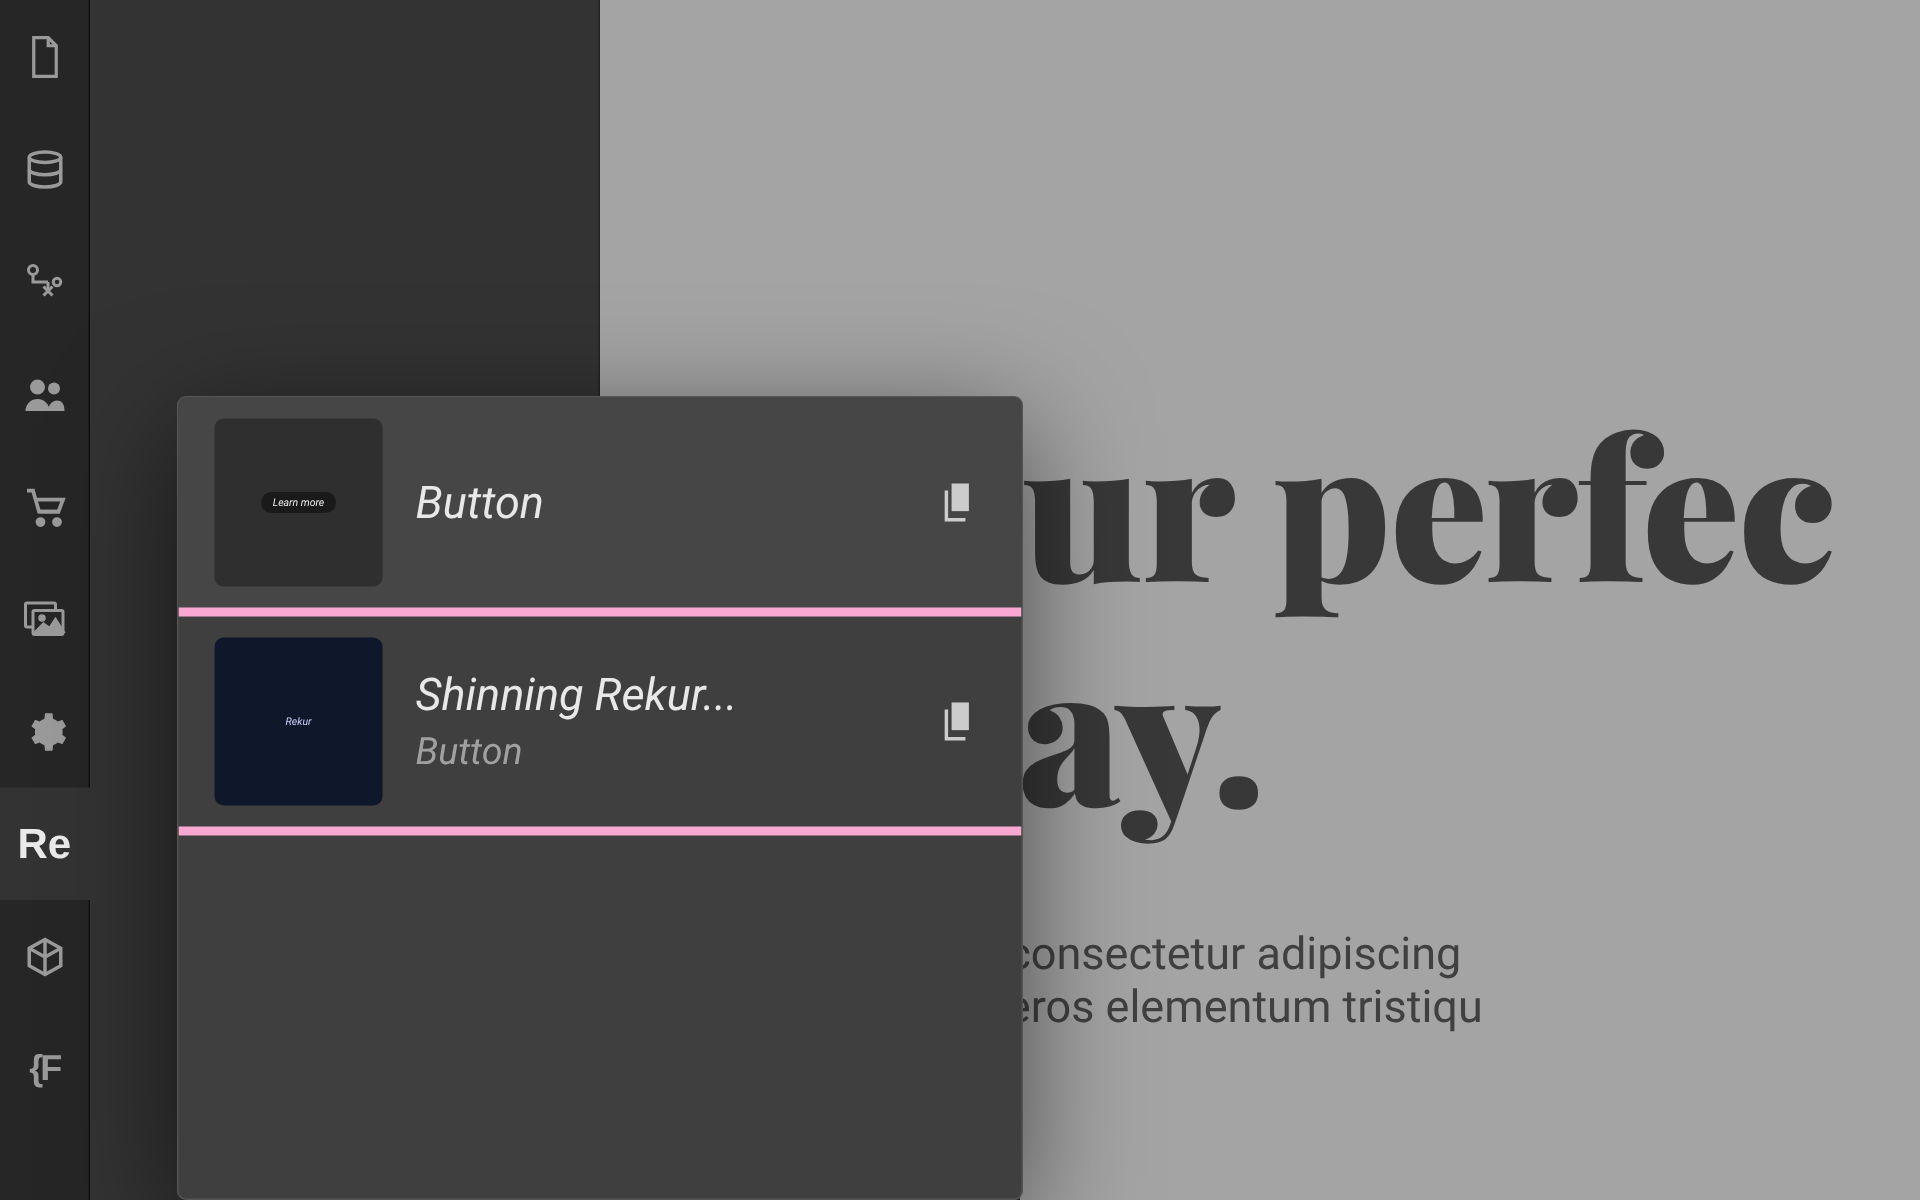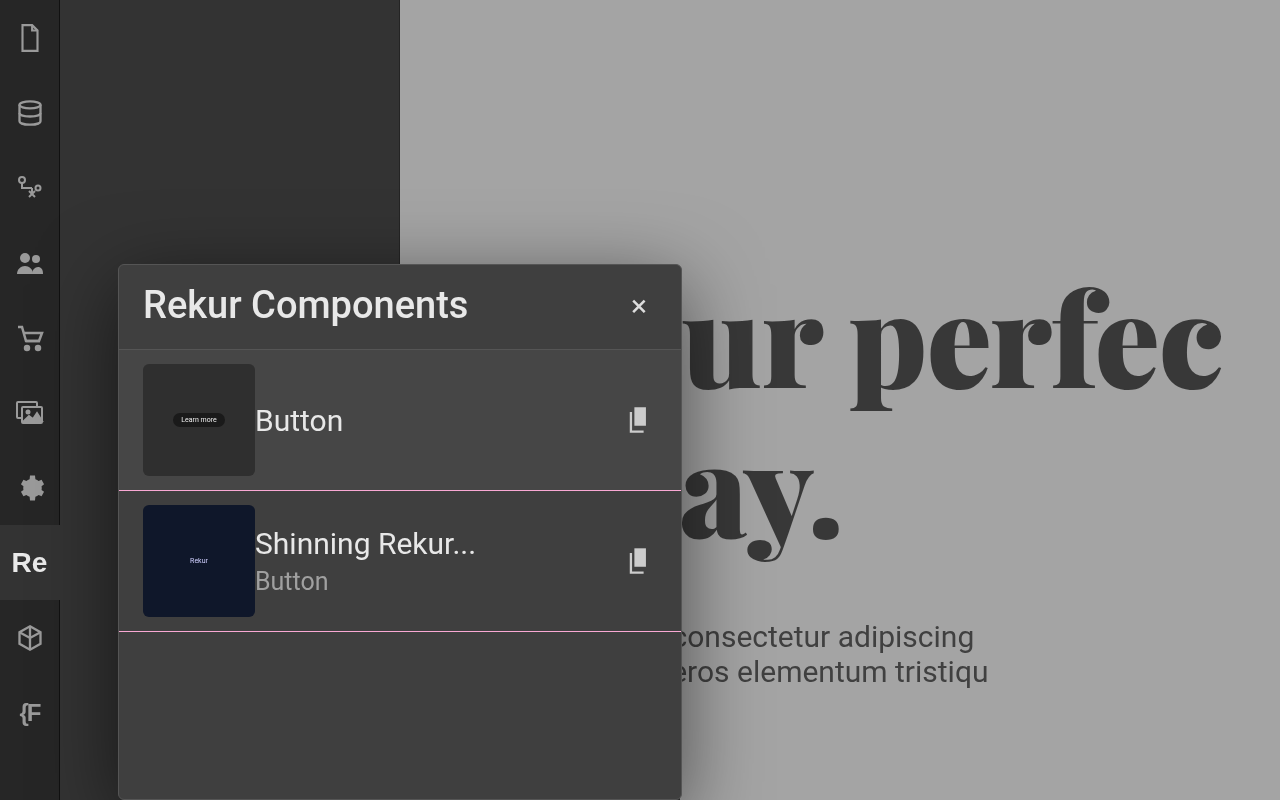--- a/index.html
+++ b/index.html
@@ -133,23 +133,25 @@
     width: 36px; height: 36px;
     display: flex; align-items: center; justify-content: center;
     font-size: 30px;
     color: #ddd;
     cursor: pointer;
   }
 
   .comp-row {
     display: flex;
     align-items: center;
+    gap: 22px;
     padding: 14px 24px;
-    border-bottom: 1px solid #f9a8d4;
+    border-bottom: 6px solid #f9a8d4;
     cursor: grab;
+    font-style: italic;
   }
   .comp-row.hover { background: #464646; }
   .comp-thumb {
     width: 112px;
     height: 112px;
     border-radius: 6px;
     display: flex;
     align-items: center;
     justify-content: center;
     flex: 0 0 112px;
@@ -272,26 +274,20 @@
     <p>
       <span>m dolor sit amet, consectetur adipiscing</span><br>
       <span>se varius enim in eros elementum tristiqu</span>
     </p>
     <div class="cta"></div>
   </div>
 </div>
 <div class="scrim"></div>
 
 <div class="popover">
-  <div class="popover-header">
-    <div class="popover-title">Rekur Components</div>
-    <div class="popover-close">
-      <span>×</span>
-    </div>
-  </div>
 
   <div class="comp-row hover">
     <div class="comp-thumb thumb-a">
       <div class="mini">Learn more</div>
     </div>
     <div class="comp-labels">
       <div class="comp-name">Button</div>
     </div>
     <div class="comp-copy">
       <svg width="26" height="30" viewBox="0 0 22 26" fill="#ccc">

